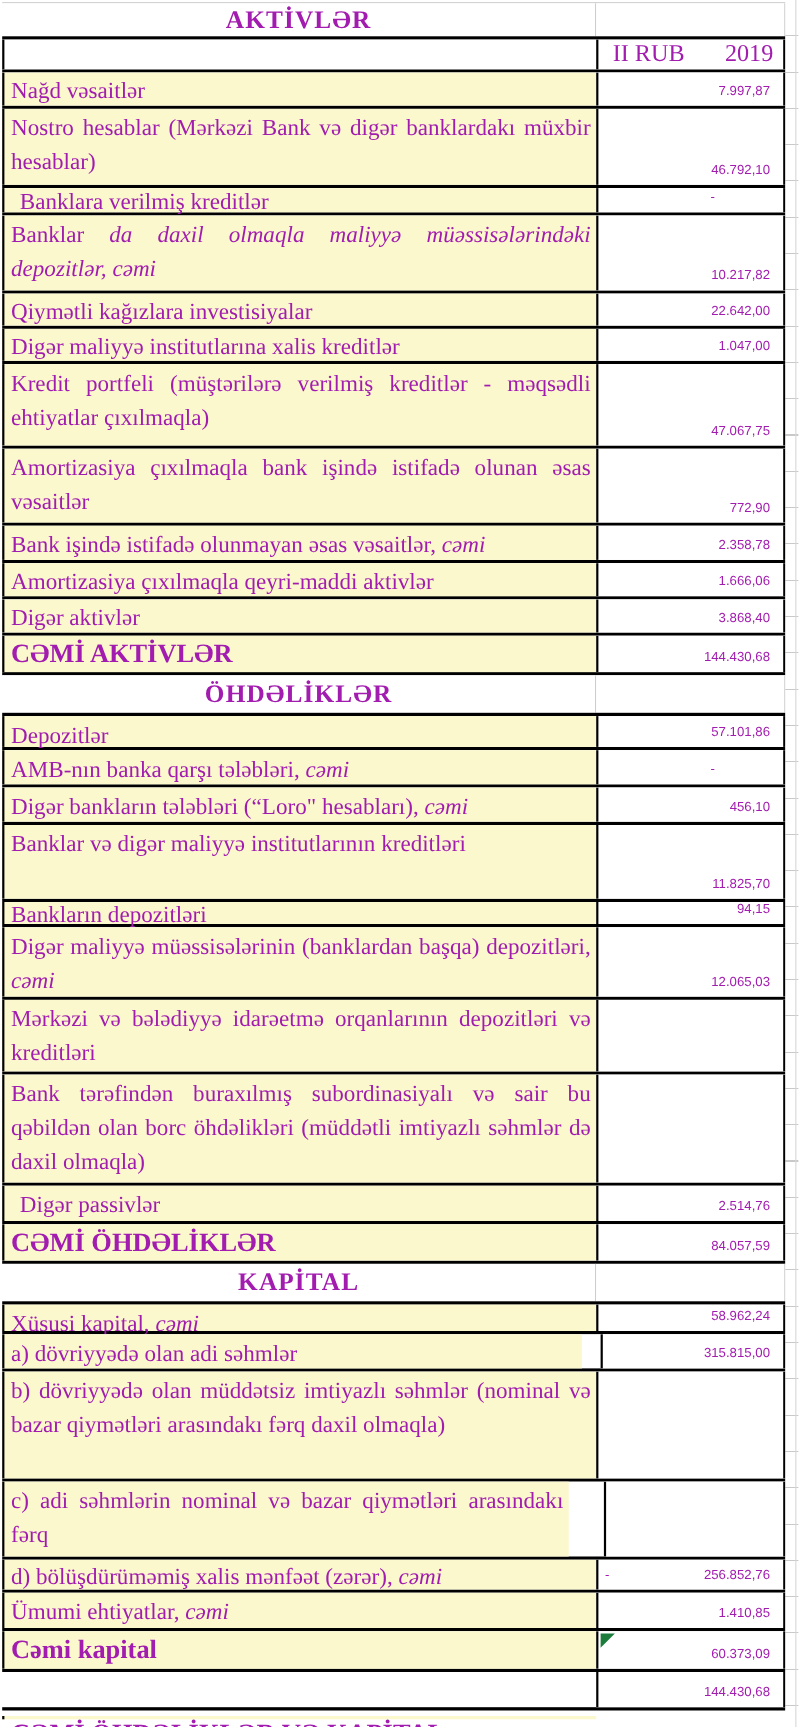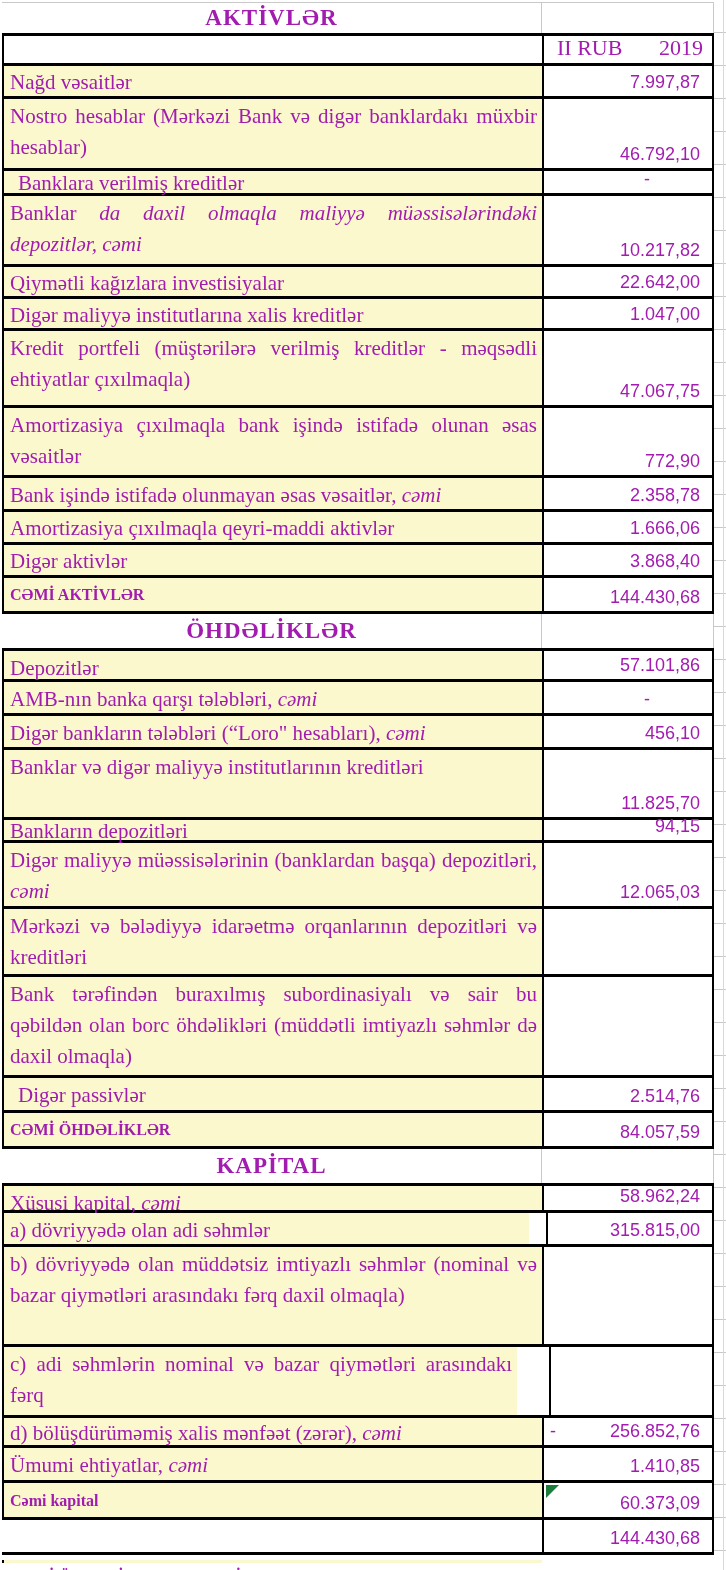--- a/index.html
+++ b/index.html
@@ -16,23 +16,23 @@
   
   .lbl{
     width:540px;box-sizing:border-box;border-left:2px solid #000;
     background:#FCF8CD;padding:2px 5px 1px 6px;
     font-size:21px;line-height:31px;text-align:justify;
   }
   .val{
     width:172px;box-sizing:border-box;border-left:2px solid #000;border-right:2px solid #000;
     background:#fff;display:flex;align-items:flex-end;justify-content:flex-end;
     padding:2px 12px 3px 6px;position:relative;
-    font-family:"Liberation Sans","DejaVu Sans",sans-serif;font-size:18px;line-height:22px;
-  }
-  .row.bold .lbl{font-weight:bold;font-size:16px;}
+    font-family:"Liberation Sans","DejaVu Sans",sans-serif;font-size:12px;line-height:22px;
+  }
+  .row.bold .lbl{font-weight:bold;font-size:24px;}
   .row.indent .lbl{padding-left:14px;}
   .val.dash .num{margin-right:50px;}
   .val.neg{justify-content:space-between;}
   .minus{display:none;}
   .val.neg .minus{display:inline;}
 
   
   .colheader .lbl{background:#fff;}
   .colheader .val{
     justify-content:space-between;align-items:flex-end;

